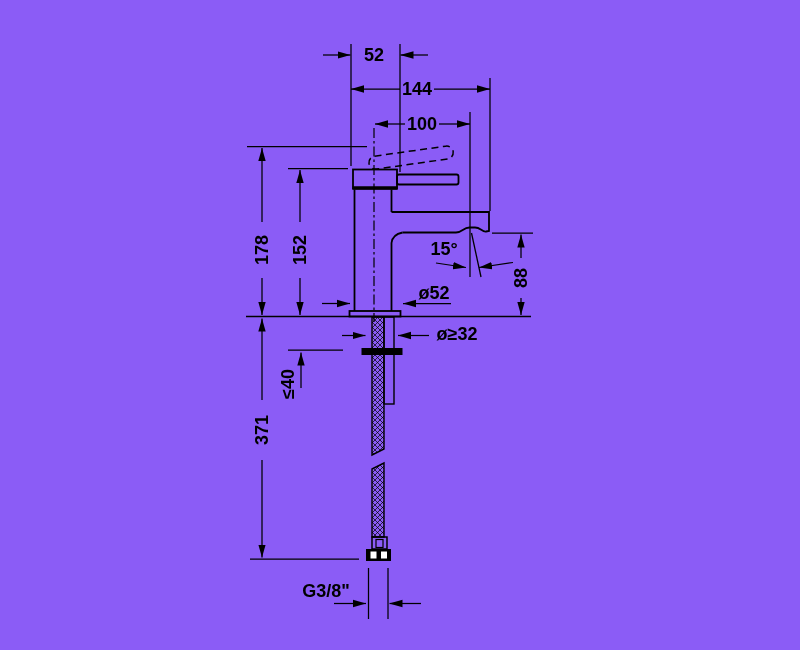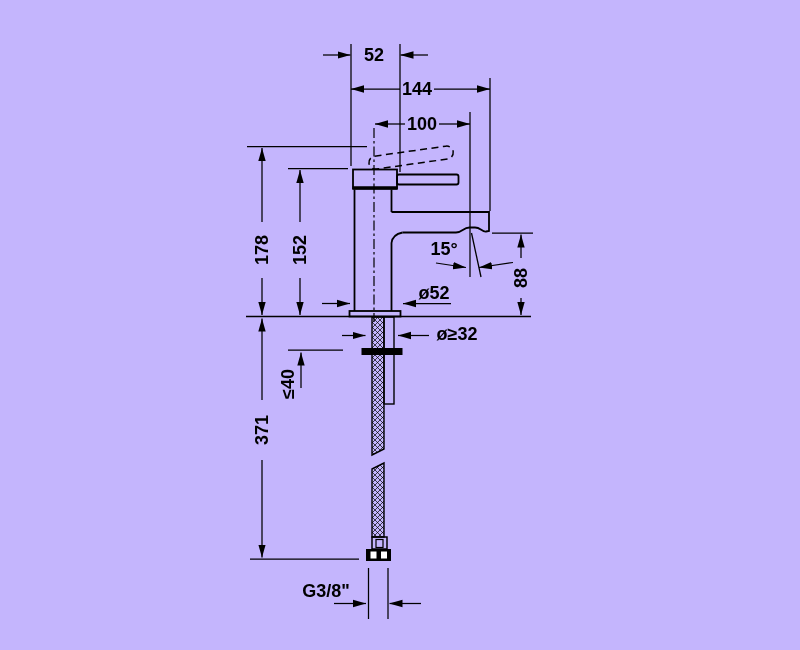--- a/index.html
+++ b/index.html
@@ -1,17 +1,17 @@
 <!DOCTYPE html>
 <html><head>
 <meta charset="utf-8">
 <style>
   html,body{margin:0;padding:0;background:#ffffff;}
   .stage{
-    position:relative;width:800px;height:650px;background:#c4b5fd;
+    position:relative;width:800px;height:650px;background:#8b5cf6;
     font-family:"Liberation Sans",sans-serif;overflow:hidden;
   }
   .stage svg{position:absolute;left:0;top:0;}
   .dim{
     font-family:"Liberation Sans",sans-serif;
     font-weight:bold;font-size:18px;fill:#000;
   }
   .ln{stroke:#000;fill:none;}
 </style>
 </head>

